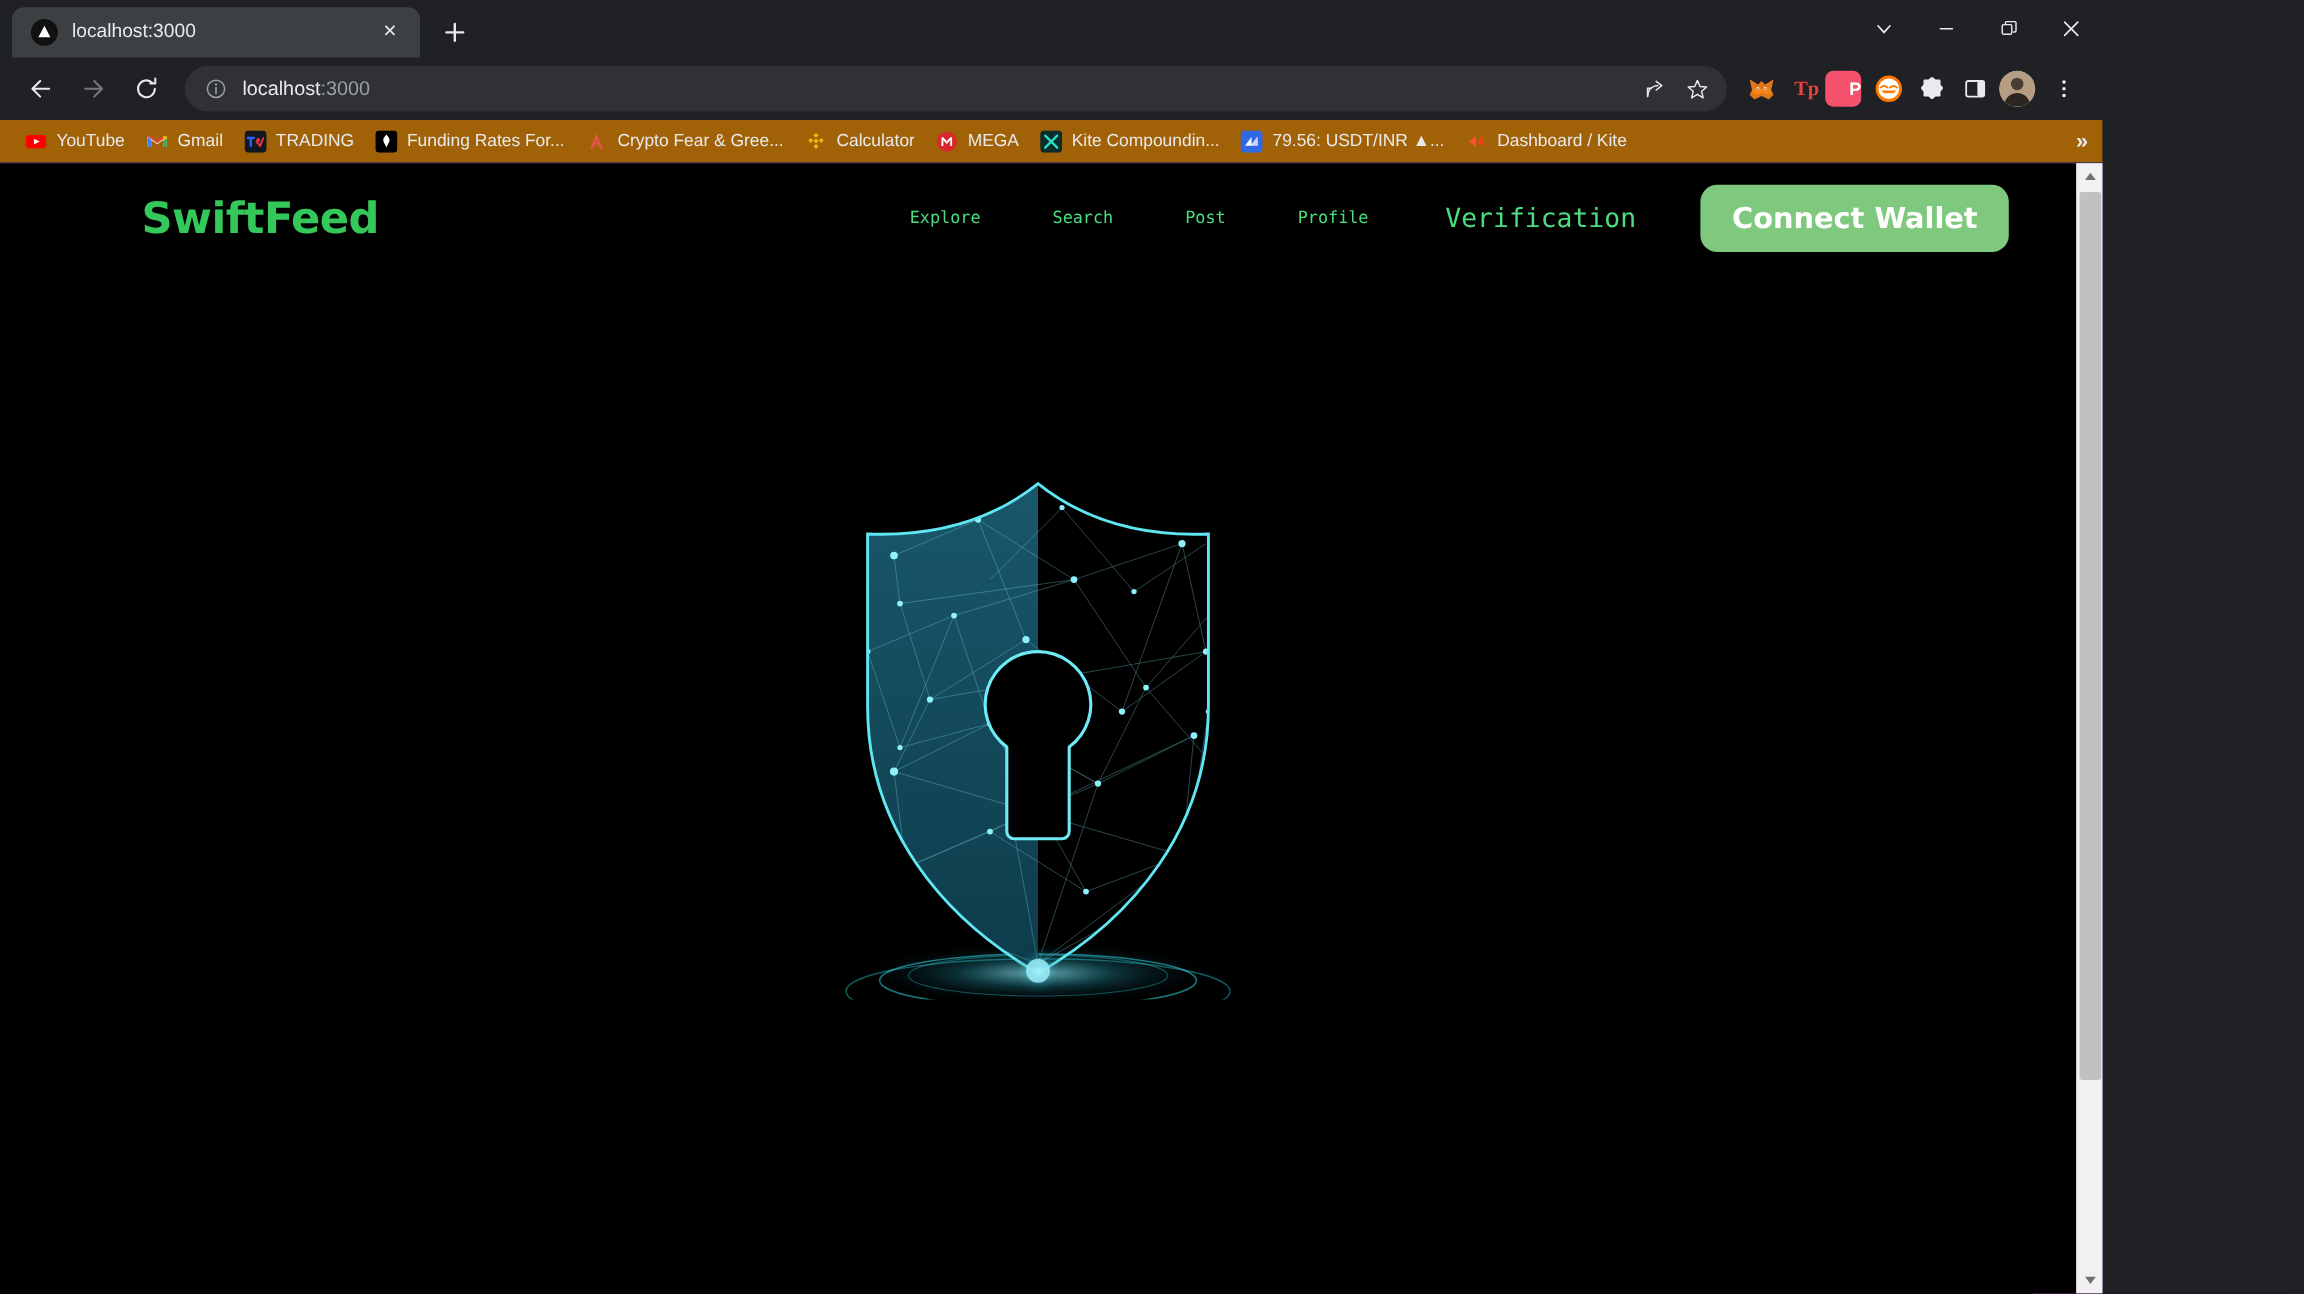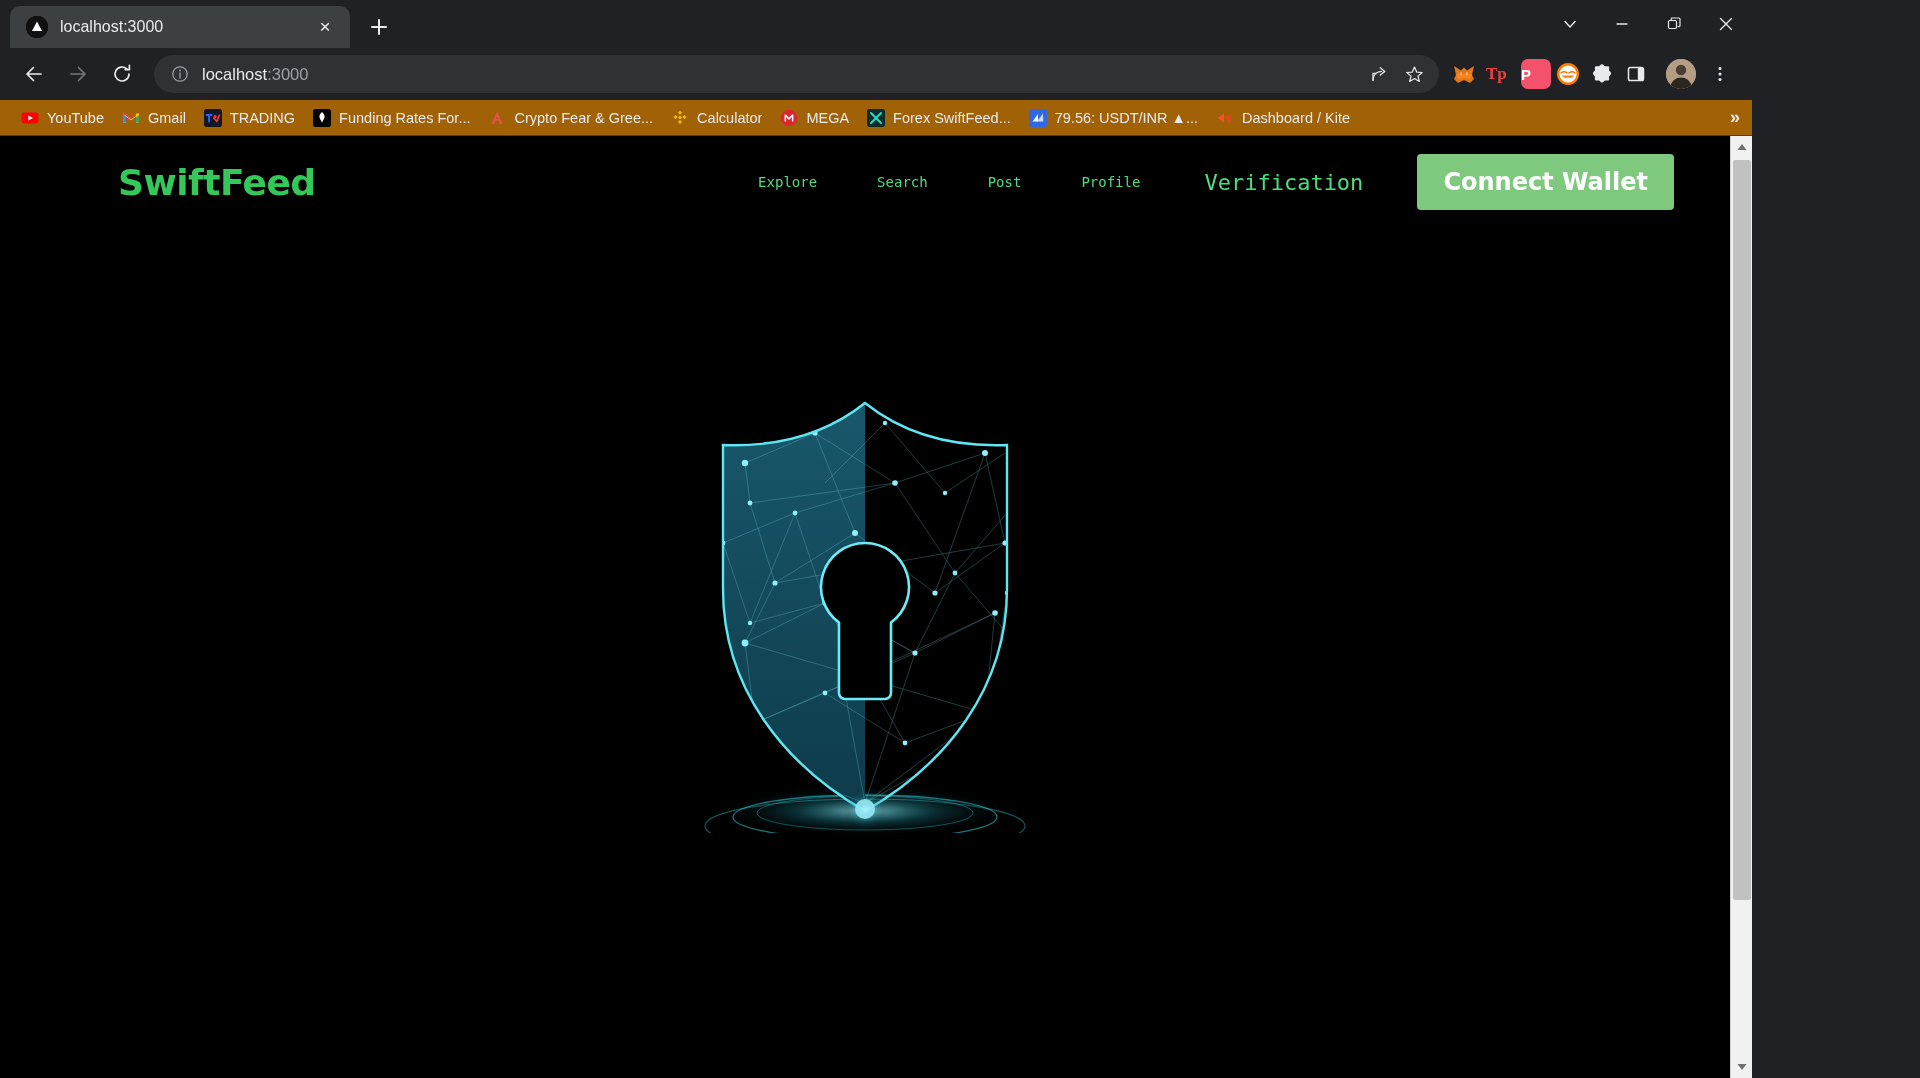--- a/index.html
+++ b/index.html
@@ -64,21 +64,21 @@
     position: relative; min-width:0;
   }
   .omni-info { width:24px; height:24px; display:flex; align-items:center; justify-content:center; color:#9aa0a6; flex:0 0 auto;}
   .omni-url { font-size:16.5px; color:#e8eaed; margin-left:10px; white-space:nowrap; flex:1 1 auto; overflow:hidden;}
   .omni-url .dim { color:#9aa0a6; }
   .omni-actions { display:flex; align-items:center; gap:2px; flex:0 0 auto; }
   .omni-act { width:34px; height:34px; border-radius:50%; display:flex; align-items:center; justify-content:center; color:#e8eaed; }
   .ext-row { display:flex; align-items:center; gap:5px; flex:0 0 auto; }
   .ext {
     width:30px; height:30px; border-radius:6px; display:flex; align-items:center;
-    justify-content:flex-start; font-size:13px; font-weight:bold; overflow:hidden;
+    justify-content:flex-end; font-size:13px; font-weight:bold; overflow:hidden;
   }
   .avatar {
     width:30px; height:30px; border-radius:50%; overflow:hidden;
     background:#b5a393; display:flex; align-items:flex-end; justify-content:center;
     margin-left:6px;
   }
   .menu-dots { width:36px; height:36px; display:flex; align-items:center; justify-content:center; color:#e8eaed; margin-left:2px;}
 
   
   .bookmarks {
@@ -116,21 +116,21 @@
   }
   .nav { margin-left:auto; display:flex; align-items:center; gap:0px; }
   .nav a {
     color:#4ade80; font-family:"DejaVu Sans Mono", monospace; font-size:14px;
     text-decoration:none; padding: 0 30px; white-space:nowrap;
   }
   .nav a.big { font-size:22px; padding: 0 28px 0 34px; }
   .connect-btn {
     margin-left:26px; background:#7fc97f; color:#ffffff; border:none;
     font-family:"DejaVu Sans", sans-serif; font-size:24px; font-weight:bold;
-    padding: 14px 26px; border-radius:4px; white-space:nowrap;
+    padding: 14px 26px; border-radius:14px; white-space:nowrap;
   }
 
   
   .hero { display:flex; align-items:center; height: calc(100% - 92px); padding: 0 60px 80px 60px; }
   .hero-left { width: 52%; padding-left: 100px; }
   .headline {
     color:#fff; font-family:"DejaVu Sans Condensed","Liberation Sans Narrow","Liberation Sans", sans-serif;
     font-weight:bold; font-size:68px; line-height:1.12; letter-spacing:-0.5px;
     text-transform:uppercase; transform: scaleX(0.82); transform-origin: left center;
   }
@@ -368,21 +368,21 @@
       <span class="bm-label">MEGA</span>
     </div>
 
     <div class="bm">
       <span class="bm-ico" style="background:#0c2b2b;">
         <svg width="18" height="18" viewBox="0 0 18 18">
           <rect width="18" height="18" rx="2" fill="#0c2b2b"></rect>
           <path d="M4 4 L14 14 M14 4 L4 14" stroke="#24e0c5" stroke-width="1.9" stroke-linecap="round"></path>
         </svg>
       </span>
-      <span class="bm-label">Forex SwiftFeed...</span>
+      <span class="bm-label">Kite Compoundin...</span>
     </div>
 
     <div class="bm">
       <span class="bm-ico" style="background:#3067e3;border-radius:3px;">
         <svg width="18" height="18" viewBox="0 0 18 18">
           <rect width="18" height="18" rx="2.5" fill="#3067e3"></rect>
           <path d="M3.5 12.5 L9 5 L9 12.5 Z" fill="#ffffff" opacity="0.95"></path>
           <path d="M8 12.5 L14 4.6 L14.3 12.5 Z" fill="#ffffff" opacity="0.75"></path>
         </svg>
       </span>

